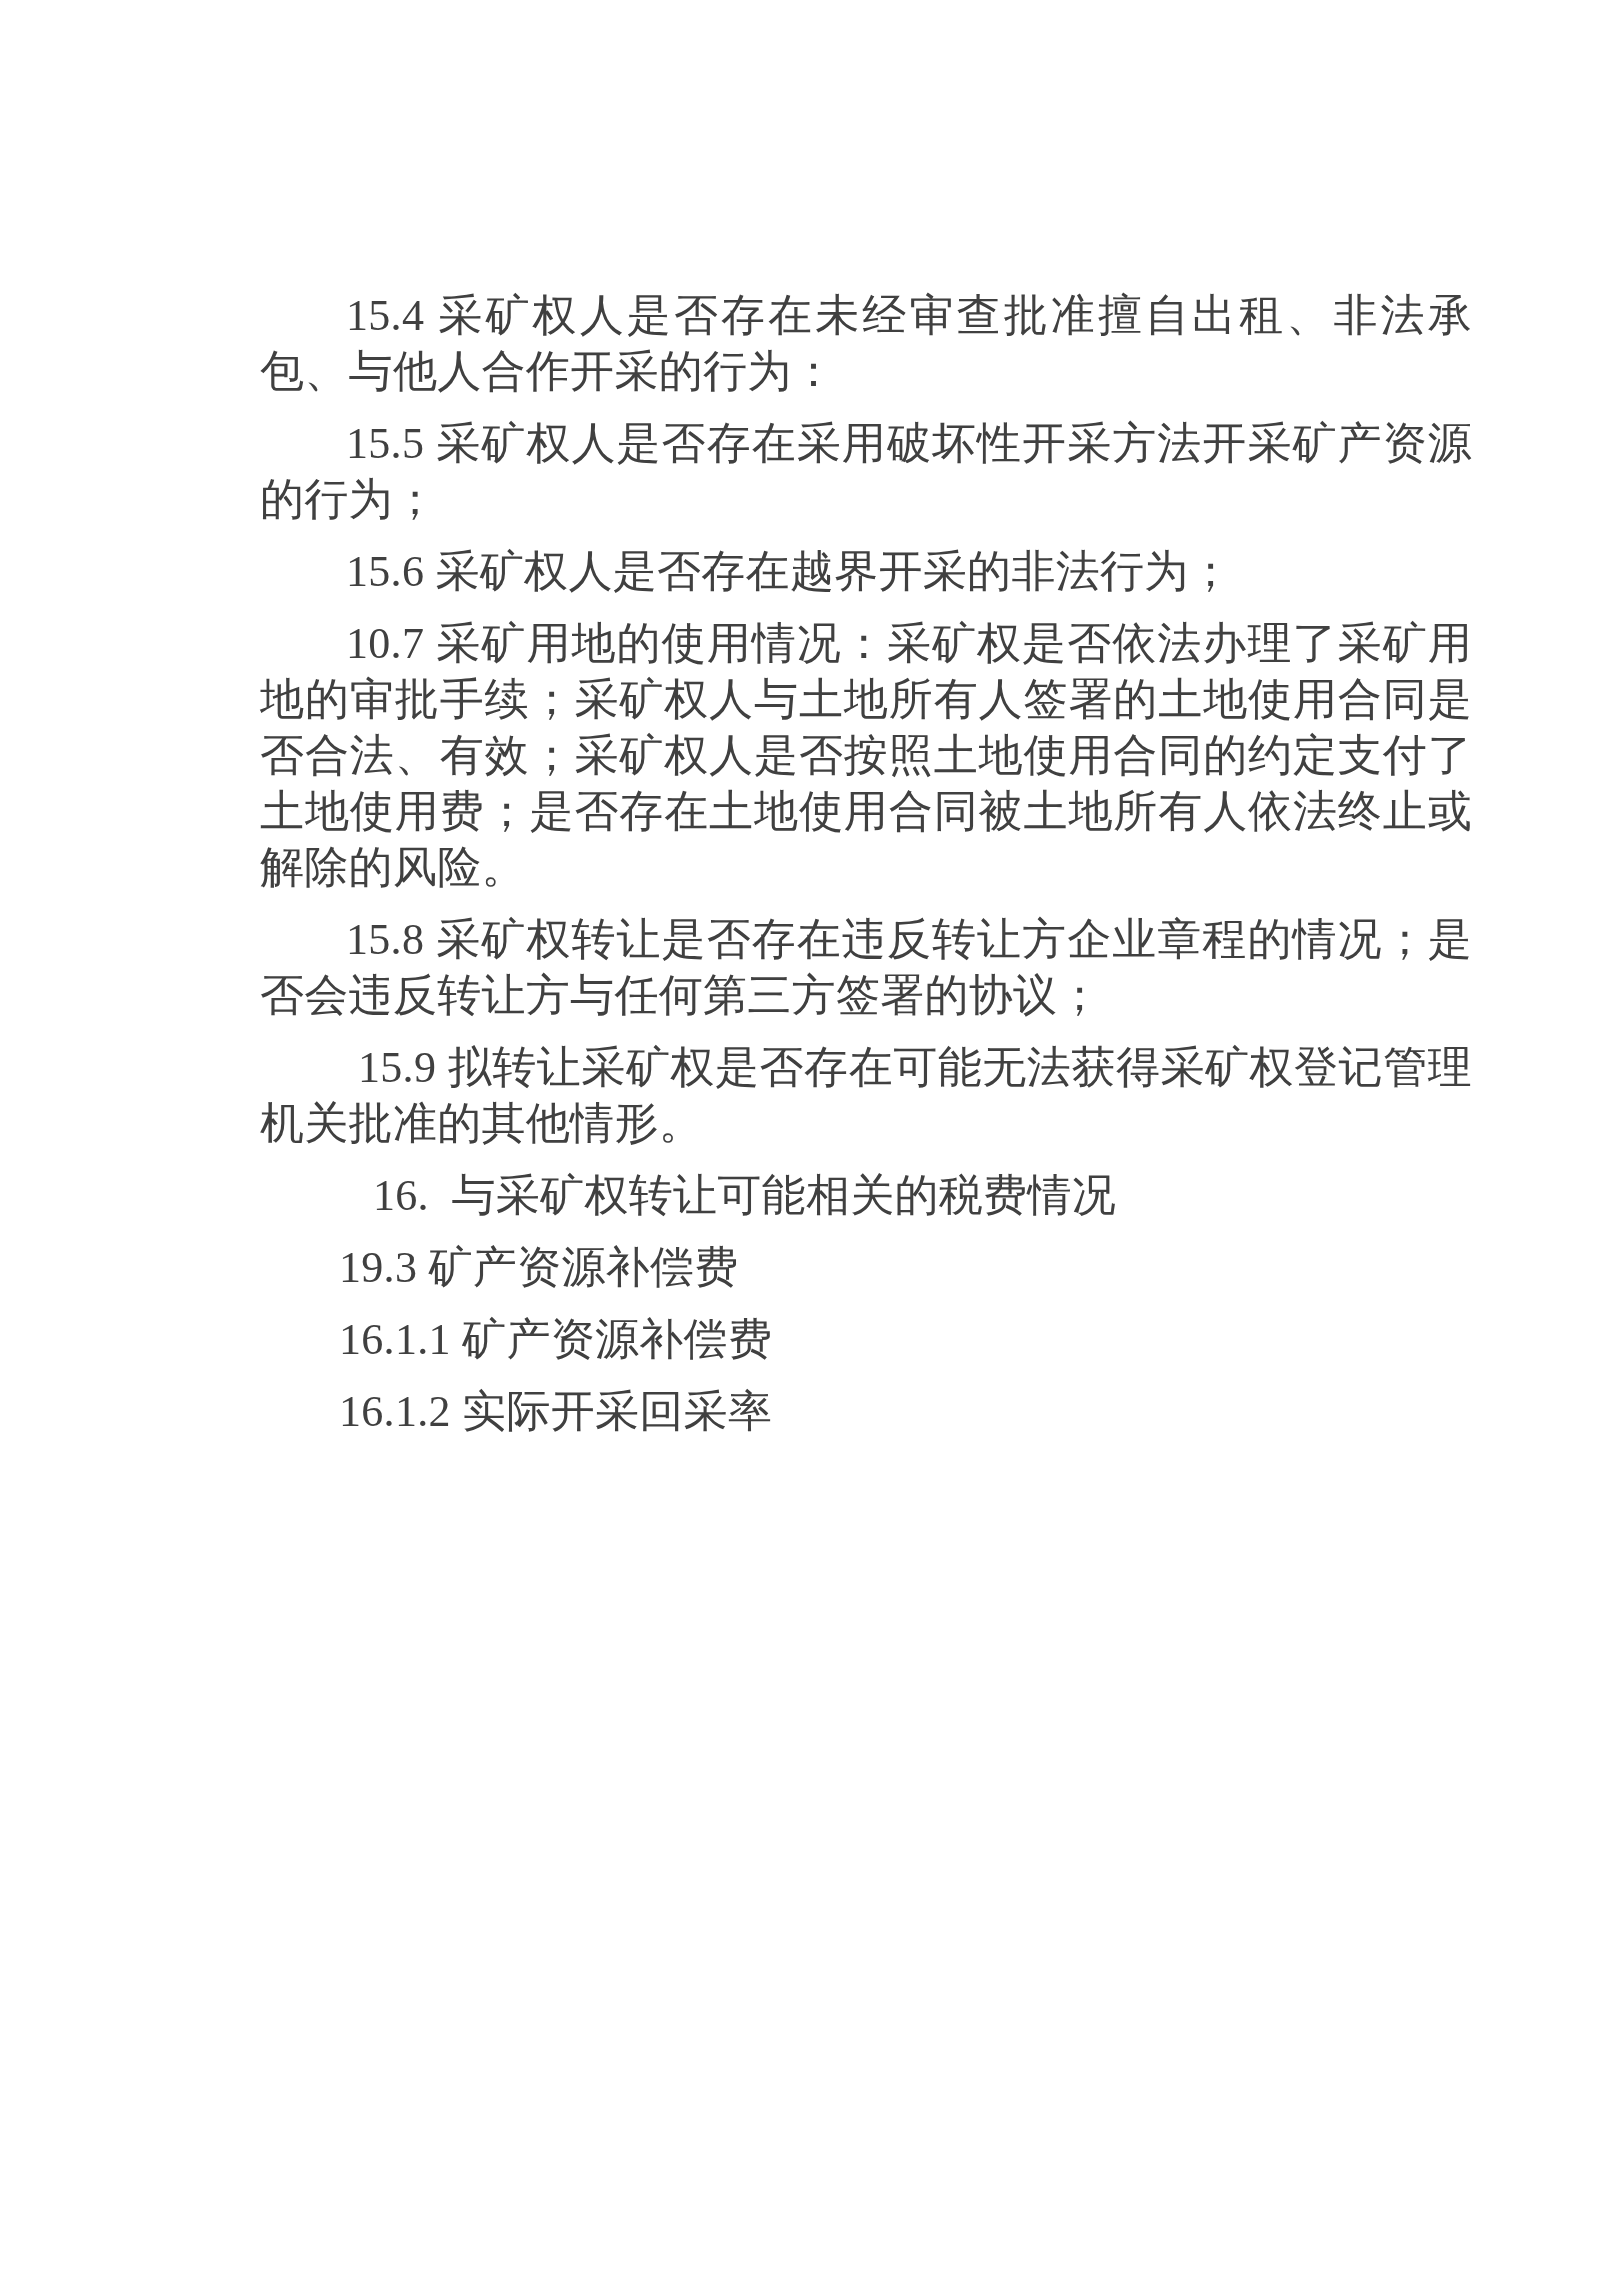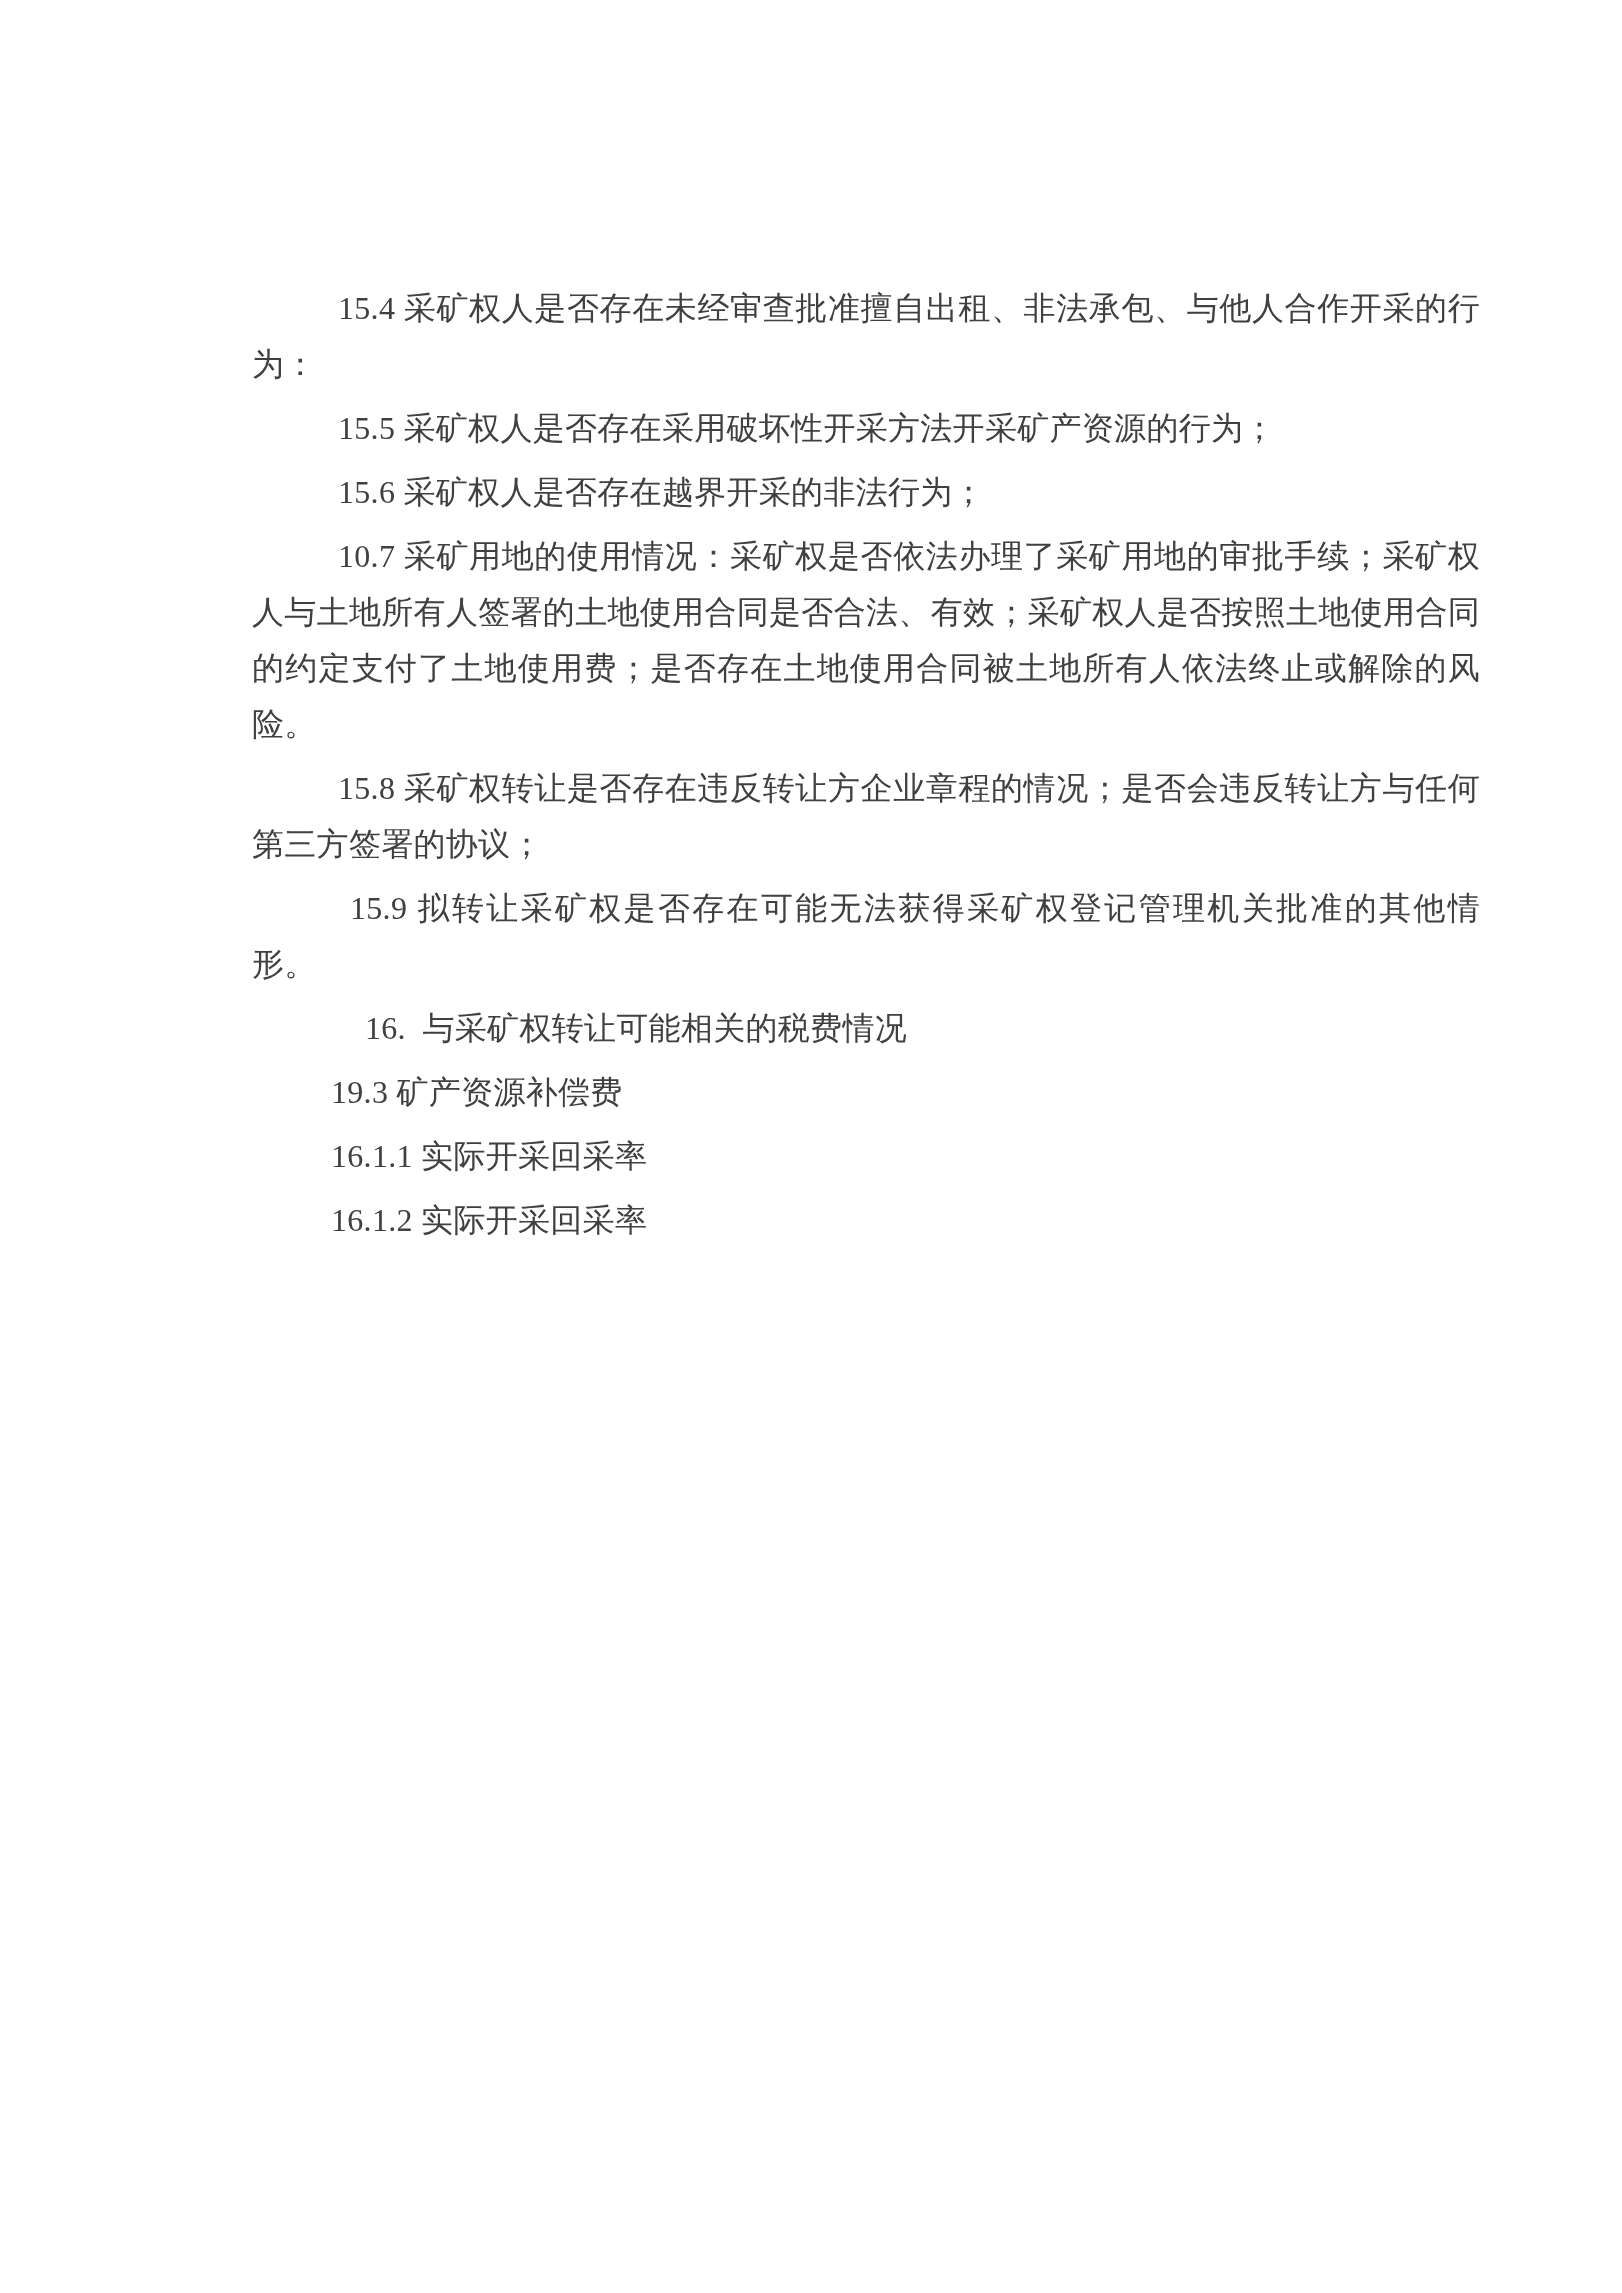--- a/index.html
+++ b/index.html
@@ -12,22 +12,22 @@
     width: 1623px;
     height: 2294px;
     box-sizing: border-box;
     background: #ffffff;
     padding: 272px 135px 0 244px;
     font-family: "Liberation Serif", serif;
     color: #404040;
     overflow: hidden;
   }
   .page p {
-    margin: 8px;
-    font-size: 32px;
+    margin: 16px;
+    font-size: 44px;
     line-height: 56px;
     letter-spacing: 0.3px;
     text-align: justify;
   }
   
   .oneline {
     text-align: left;
     white-space: pre-wrap;
   }
   .p-15-4, .p-15-5, .p-15-6, .p-15-7, .p-15-8 { text-indent: 86px; }
@@ -50,16 +50,16 @@
 
 <div class="page">
   <p class="p-15-4">15.4 采矿权人是否存在未经审查批准擅自出租、非法承包、与他人合作开采的行为：</p>
   <p class="p-15-5">15.5 采矿权人是否存在采用破坏性开采方法开采矿产资源的行为；</p>
   <p class="p-15-6">15.6 采矿权人是否存在越界开采的非法行为；</p>
   <p class="p-15-7">10.7 采矿用地的使用情况：采矿权是否依法办理了采矿用地的审批手续；采矿权人与土地所有人签署的土地使用合同是否合法、有效；采矿权人是否按照土地使用合同的约定支付了土地使用费；是否存在土地使用合同被土地所有人依法终止或解除的风险。</p>
   <p class="p-15-8">15.8 采矿权转让是否存在违反转让方企业章程的情况；是否会违反转让方与任何第三方签署的协议；</p>
   <p class="p-15-9">15.9 拟转让采矿权是否存在可能无法获得采矿权登记管理机关批准的其他情形。</p>
   <p class="p-16 oneline">16.  与采矿权转让可能相关的税费情况</p>
   <p class="p-16-1 oneline">19.3 矿产资源补偿费</p>
-  <p class="p-16-1-1 oneline">16.1.1 实际开采回采率</p>
+  <p class="p-16-1-1 oneline">16.1.1 矿产资源补偿费</p>
   <p class="p-16-1-2 oneline">16.1.2 实际开采回采率</p>
 </div>
 
 
 </body></html>

